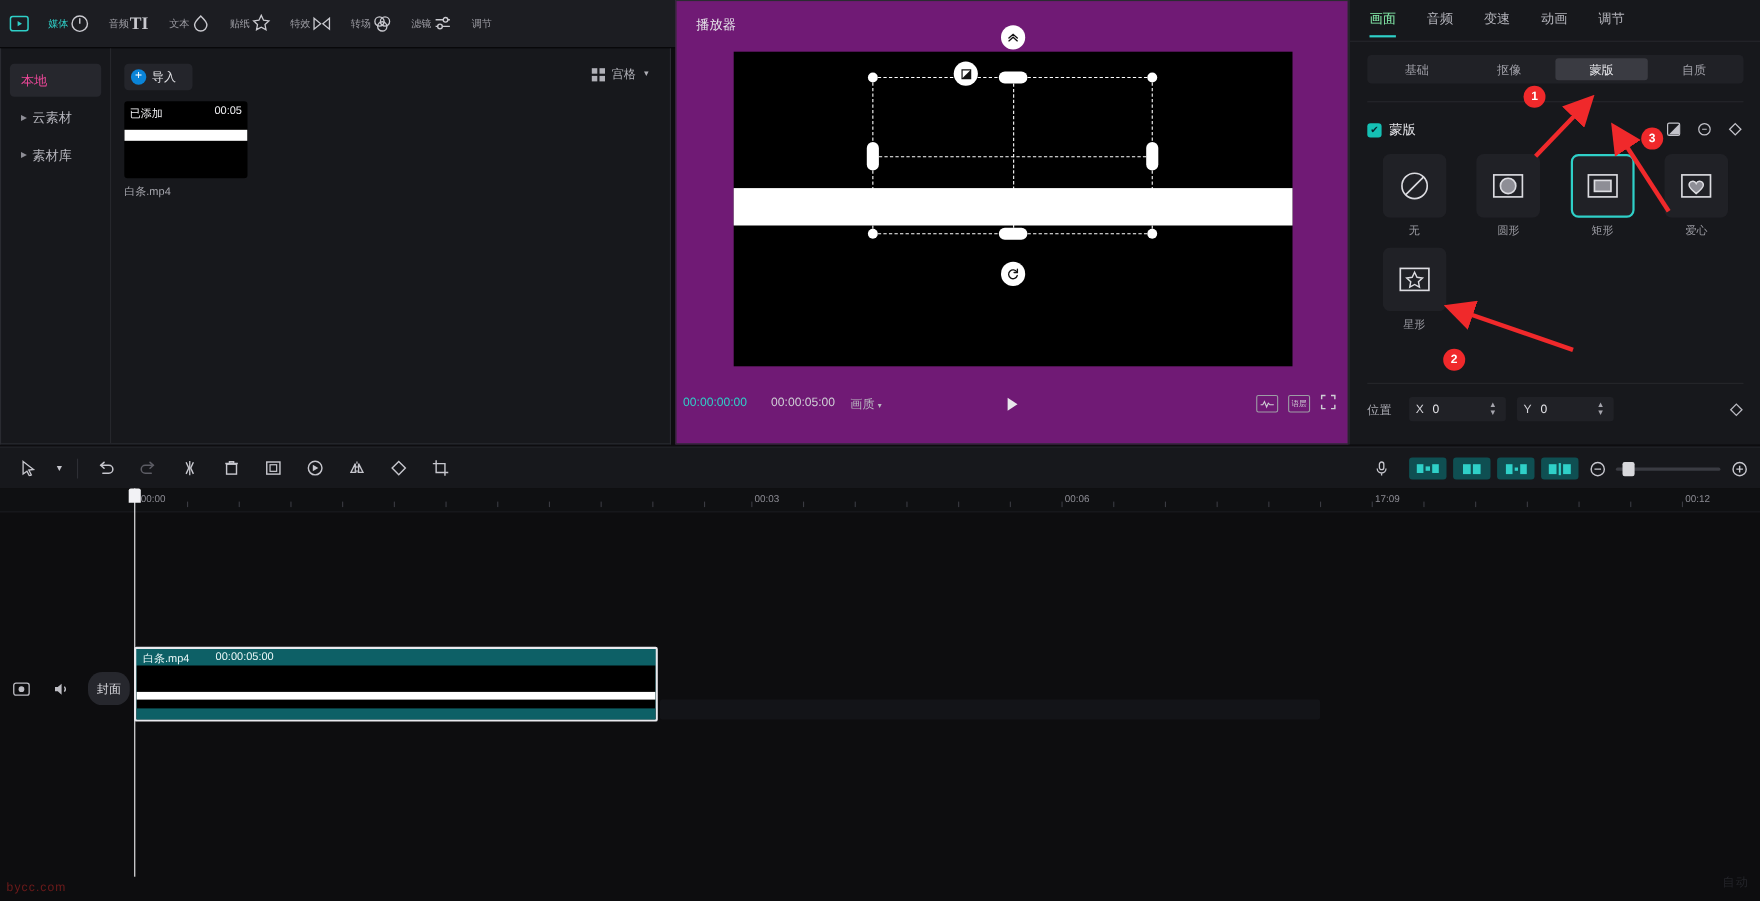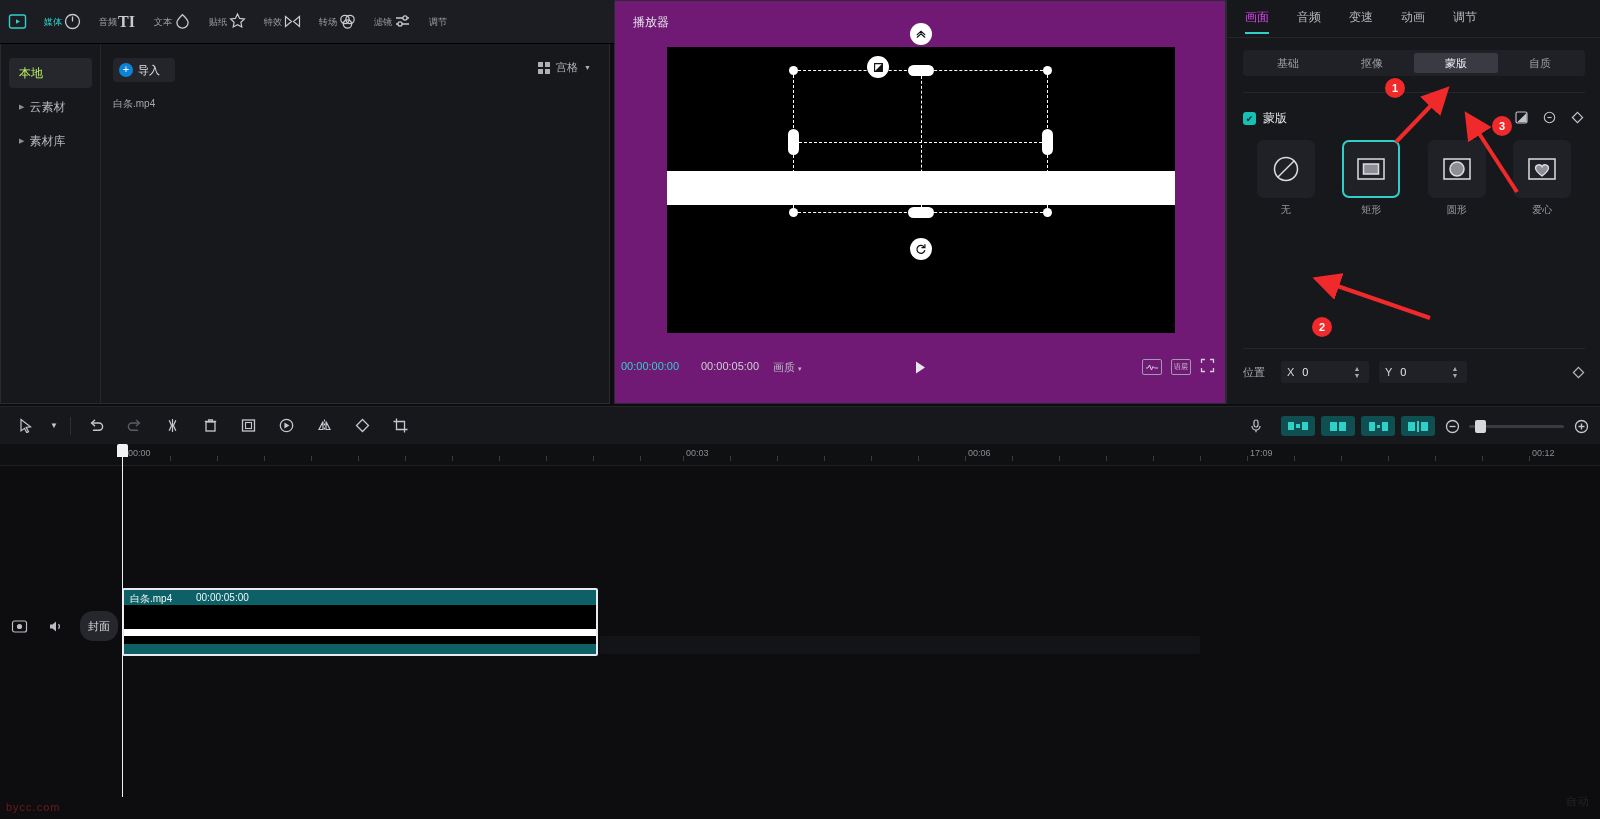--- a/index.html
+++ b/index.html
@@ -33,21 +33,21 @@
     background:#17181c; border:1px solid #2a2b31; border-top:none;
   }
   #media-sidebar{
     position:absolute; left:0; top:0; width:100px; height:100%;
     border-right:1px solid #26272c; padding-top:10px;
   }
   .ms-item{
     margin:4px 8px; height:30px; border-radius:4px; display:flex;
     align-items:center; padding-left:10px; font-size:12px; color:#b6b6bd; cursor:pointer;
   }
-  .ms-item.active{ background:#26272d; color:#bef264; }
+  .ms-item.active{ background:#26272d; color:#ec4899; }
   .ms-item .caret{ font-size:7px; margin-right:5px; color:#8d8d95; }
 
   #media-main{ position:absolute; left:100px; top:0; right:0; bottom:0; }
   #import-btn{
     position:absolute; left:12px; top:14px; height:24px; width:62px;
     background:#24252b; border-radius:4px; display:flex; align-items:center;
     gap:5px; padding-left:6px; cursor:pointer;
   }
   #import-btn .plus{
     width:14px;height:14px;border-radius:50%;background:#0a84d8;color:#fff;
@@ -116,21 +116,21 @@
     align-items:center;justify-content:center;font-size:8px;color:#cfcfd5;cursor:pointer; }
 
   
   #props-panel{
     position:absolute; right:0; top:0; width:374px; height:404px;
     background:#17181c; border-left:1px solid #2a2b31;
   }
   #props-tabs{ height:38px; display:flex; align-items:center; gap:28px; padding-left:18px;
     border-bottom:1px solid #26272c; }
   .ptab{ font-size:12px; color:#b4b4bb; cursor:pointer; position:relative; padding-bottom:2px; }
-  .ptab.active{ color:#d946ef; }
+  .ptab.active{ color:#86efac; }
   .ptab.active::after{ content:""; position:absolute; left:0; right:0; bottom:-6px; height:2px; background:#2fd0c8; }
 
   #sub-tabs{
     position:absolute; left:16px; top:50px; width:342px; height:26px;
     background:#202126; border-radius:4px; display:flex; padding:3px;
   }
   .stab{ flex:1; display:flex; align-items:center; justify-content:center;
     font-size:11px; color:#9e9ea6; border-radius:3px; cursor:pointer; }
   .stab.active{ background:#3a3b42; color:#ececf0; }
 
@@ -322,20 +322,25 @@
       <span class="grid-ico">
           <i></i>
           <i></i>
           <i></i>
           <i></i>
         </span>
       <span>宫格</span>
       <span style="font-size:7px;">▼</span>
     </div>
     <div id="media-card">
+      <div id="media-thumb">
+        <div class="whitebar"></div>
+        <span class="added">已添加</span>
+        <span class="dur">00:05</span>
+      </div>
       <div id="media-name">白条.mp4</div>
     </div>
   </div>
 </div>
 
 <div id="player-panel">
   <div id="player-title">播放器</div>
   <div id="stage">
     <div class="videowhite"></div>
     <div id="mask-box">
@@ -442,47 +447,56 @@
   <div id="shape-grid">
     <div class="shape-cell">
       <div class="shape-box">
         <svg width="30" height="30" viewBox="0 0 30 30">
             <circle cx="15" cy="15" r="11.5" fill="none" stroke="#dcdce1" stroke-width="1.5"></circle>
             <path d="M7 23L23 7" stroke="#dcdce1" stroke-width="1.5"></path>
           </svg>
       </div>
       <div class="shape-lbl">无</div>
     </div>
+    <div class="shape-cell">
+      <div class="shape-box">
+        <svg width="32" height="32" viewBox="0 0 32 32">
+            <rect x="3" y="6" width="26" height="20" fill="none" stroke="#dcdce1" stroke-width="1.5"></rect>
+            <circle cx="16" cy="16" r="7" fill="#8e8e96" stroke="#dcdce1" stroke-width="1.5"></circle>
+          </svg>
+      </div>
+      <div class="shape-lbl">圆形</div>
+    </div>
+
     <div class="shape-cell selected">
       <div class="shape-box">
         <svg width="32" height="32" viewBox="0 0 32 32">
             <rect x="3" y="6" width="26" height="20" fill="none" stroke="#dcdce1" stroke-width="1.5"></rect>
             <rect x="8.5" y="11" width="15" height="10" fill="#8e8e96" stroke="#dcdce1" stroke-width="1.5"></rect>
           </svg>
       </div>
       <div class="shape-lbl">矩形</div>
     </div>
-
-    <div class="shape-cell">
-      <div class="shape-box">
-        <svg width="32" height="32" viewBox="0 0 32 32">
-            <rect x="3" y="6" width="26" height="20" fill="none" stroke="#dcdce1" stroke-width="1.5"></rect>
-            <circle cx="16" cy="16" r="7" fill="#8e8e96" stroke="#dcdce1" stroke-width="1.5"></circle>
-          </svg>
-      </div>
-      <div class="shape-lbl">圆形</div>
-    </div>
     <div class="shape-cell">
       <div class="shape-box">
         <svg width="32" height="32" viewBox="0 0 32 32">
             <rect x="3" y="6" width="26" height="20" fill="none" stroke="#dcdce1" stroke-width="1.5"></rect>
             <path d="M16 23c-4-3.2-6.5-5.3-6.5-7.8a3.4 3.4 0 0 1 6.5-1.4 3.4 3.4 0 0 1 6.5 1.4c0 2.5-2.5 4.6-6.5 7.8z" fill="#8e8e96" stroke="#dcdce1" stroke-width="1.3"></path>
           </svg>
       </div>
       <div class="shape-lbl">爱心</div>
+    </div>
+    <div class="shape-cell">
+      <div class="shape-box">
+        <svg width="32" height="32" viewBox="0 0 32 32">
+            <rect x="3" y="6" width="26" height="20" fill="none" stroke="#dcdce1" stroke-width="1.5"></rect>
+            <path d="M16 9.5l2.2 4.6 5 .6-3.7 3.4.9 4.9-4.4-2.4-4.4 2.4.9-4.9-3.7-3.4 5-.6z" fill="none" stroke="#dcdce1" stroke-width="1.3"></path>
+          </svg>
+      </div>
+      <div class="shape-lbl">星形</div>
     </div>
     <div></div>
   </div>
 
   <div id="divider2"></div>
 
   <div id="pos-row">
     <span class="pl">位置</span>
     <span class="num-field">
       <span class="ax">X</span>

